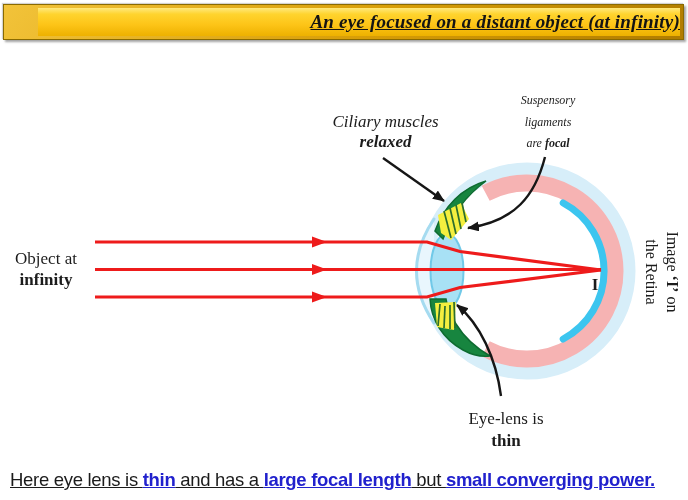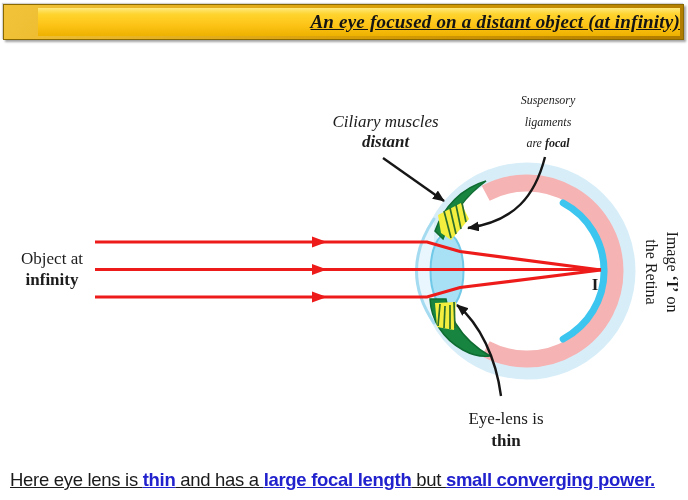--- a/index.html
+++ b/index.html
@@ -18,21 +18,21 @@
     display:flex;align-items:center;justify-content:flex-end;margin-left:31px;}
   .banner-title{font-family:"Liberation Serif",serif;font-size:19px;font-weight:bold;
     font-style:italic;color:#141414;text-decoration:underline;letter-spacing:.2px;white-space:nowrap;}
 
   
   .lbl{position:absolute;text-align:center;color:#1c1c1c;font-size:17px;line-height:21px;white-space:nowrap;}
   .b{font-weight:bold;}
   .ciliary{left:313px;top:112px;width:145px;font-style:italic;line-height:20px;font-size:17px;}
   .suspensory{left:478px;top:90px;width:140px;font-style:italic;line-height:21.5px;font-size:12px;}
   .parallel{left:80px;top:198px;width:200px;line-height:22px;}
-  .objectat{left:6px;top:248px;width:92px;line-height:21px;}
+  .objectat{left:0;top:248px;width:92px;line-height:21px;}
   .ipoint{left:585px;top:274px;width:20px;font-weight:bold;font-size:17px;}
   .retina-lbl{left:601px;top:250px;width:120px;height:44px;line-height:21px;font-size:16px;
     transform:rotate(90deg);}
   .eyelens{left:441px;top:408px;width:130px;line-height:22px;}
 
   
   .footer{position:absolute;left:10px;top:469px;width:684px;white-space:nowrap;
     font-family:Liberation Sans, sans-serif;font-size:18.5px;letter-spacing:-0.3px;}
   .footer .seg{text-decoration:underline;}
   .seg.black{color:#1b1b1b;}
@@ -97,21 +97,21 @@
       <polygon points="312,291.4 327,297 312,302.6" fill="#ee1b1b"></polygon>
     </g>
 
     <line x1="383" y1="158" x2="444" y2="201" stroke="#161616" stroke-width="2.4" marker-end="url(#blkArrow)"></line>
     <path d="M 545 157 C 535 196 515 221 468 228" fill="none" stroke="#161616" stroke-width="2.4" marker-end="url(#blkArrow)"></path>
     <path d="M 501 396 C 496 358 480 324 457 305" fill="none" stroke="#161616" stroke-width="2.4" marker-end="url(#blkArrow)"></path>
   </svg>
 
   <div class="lbl ciliary">
     <div>Ciliary muscles</div>
-    <div class="b">distant</div>
+    <div class="b">relaxed</div>
   </div>
 
   <div class="lbl suspensory">
     <div>Suspensory</div>
     <div>ligaments</div>
     <div><span>are </span><span class="b">focal</span></div>
   </div>
 
 
   <div class="lbl objectat">

